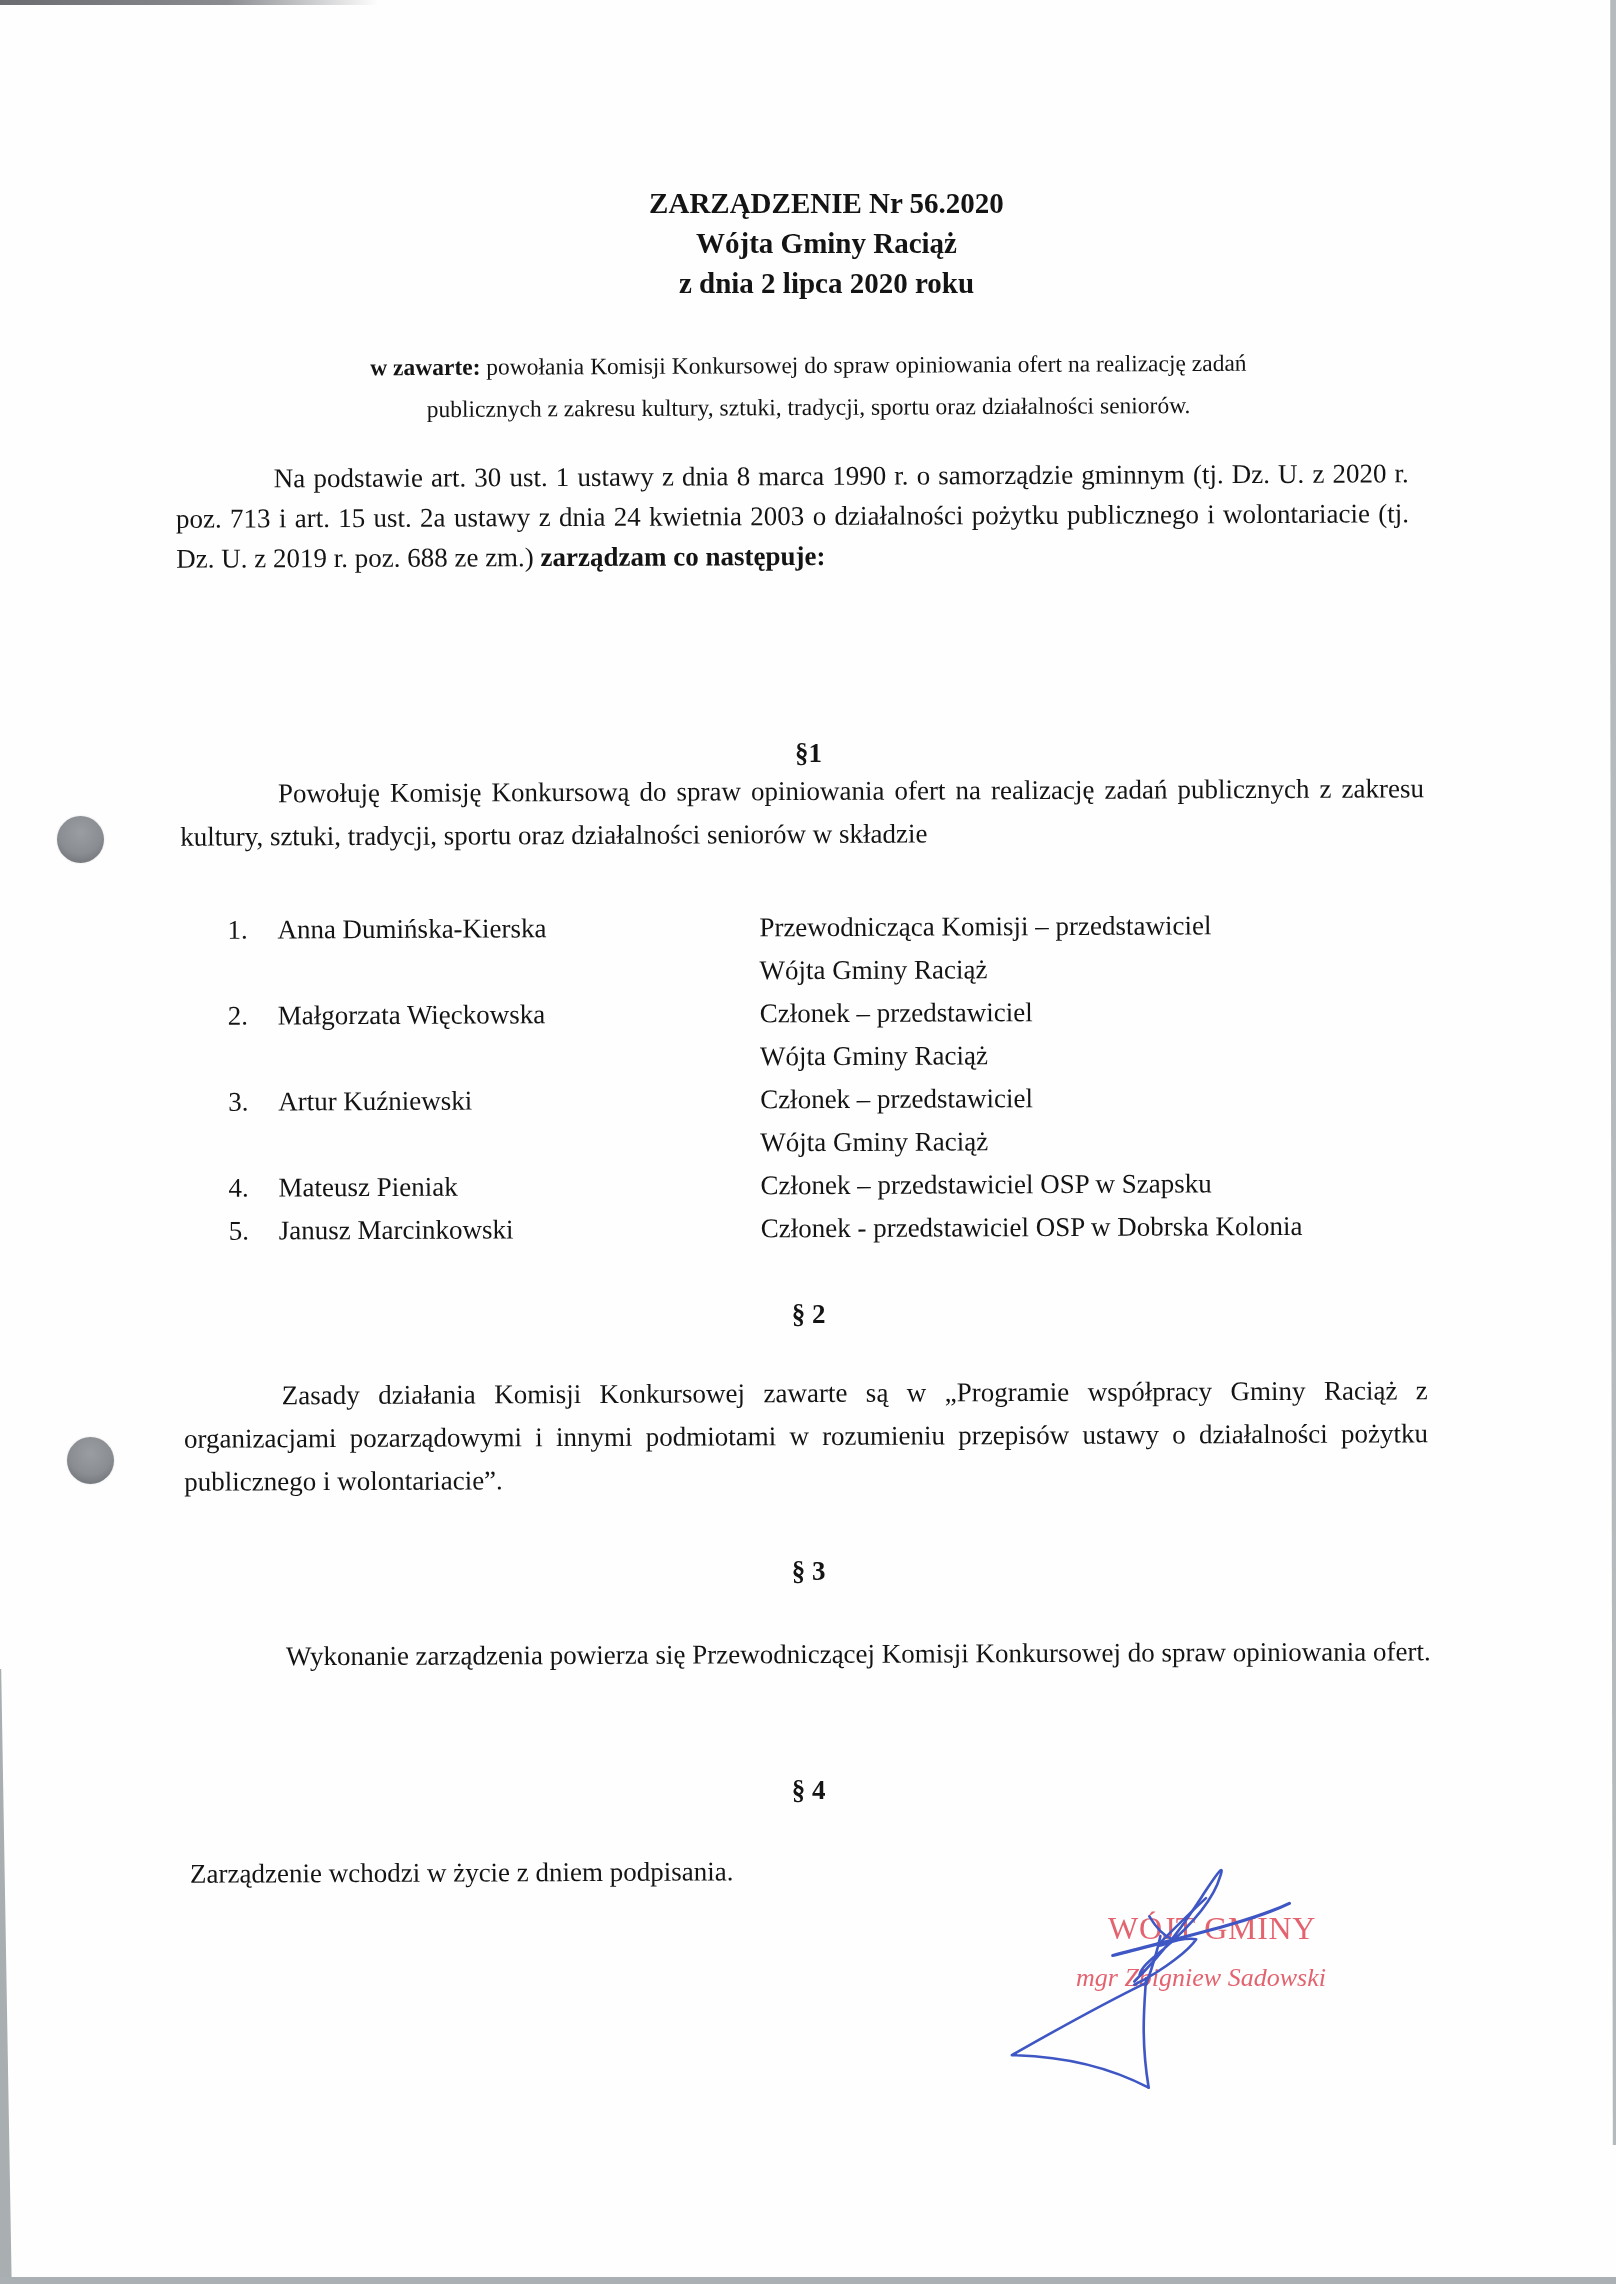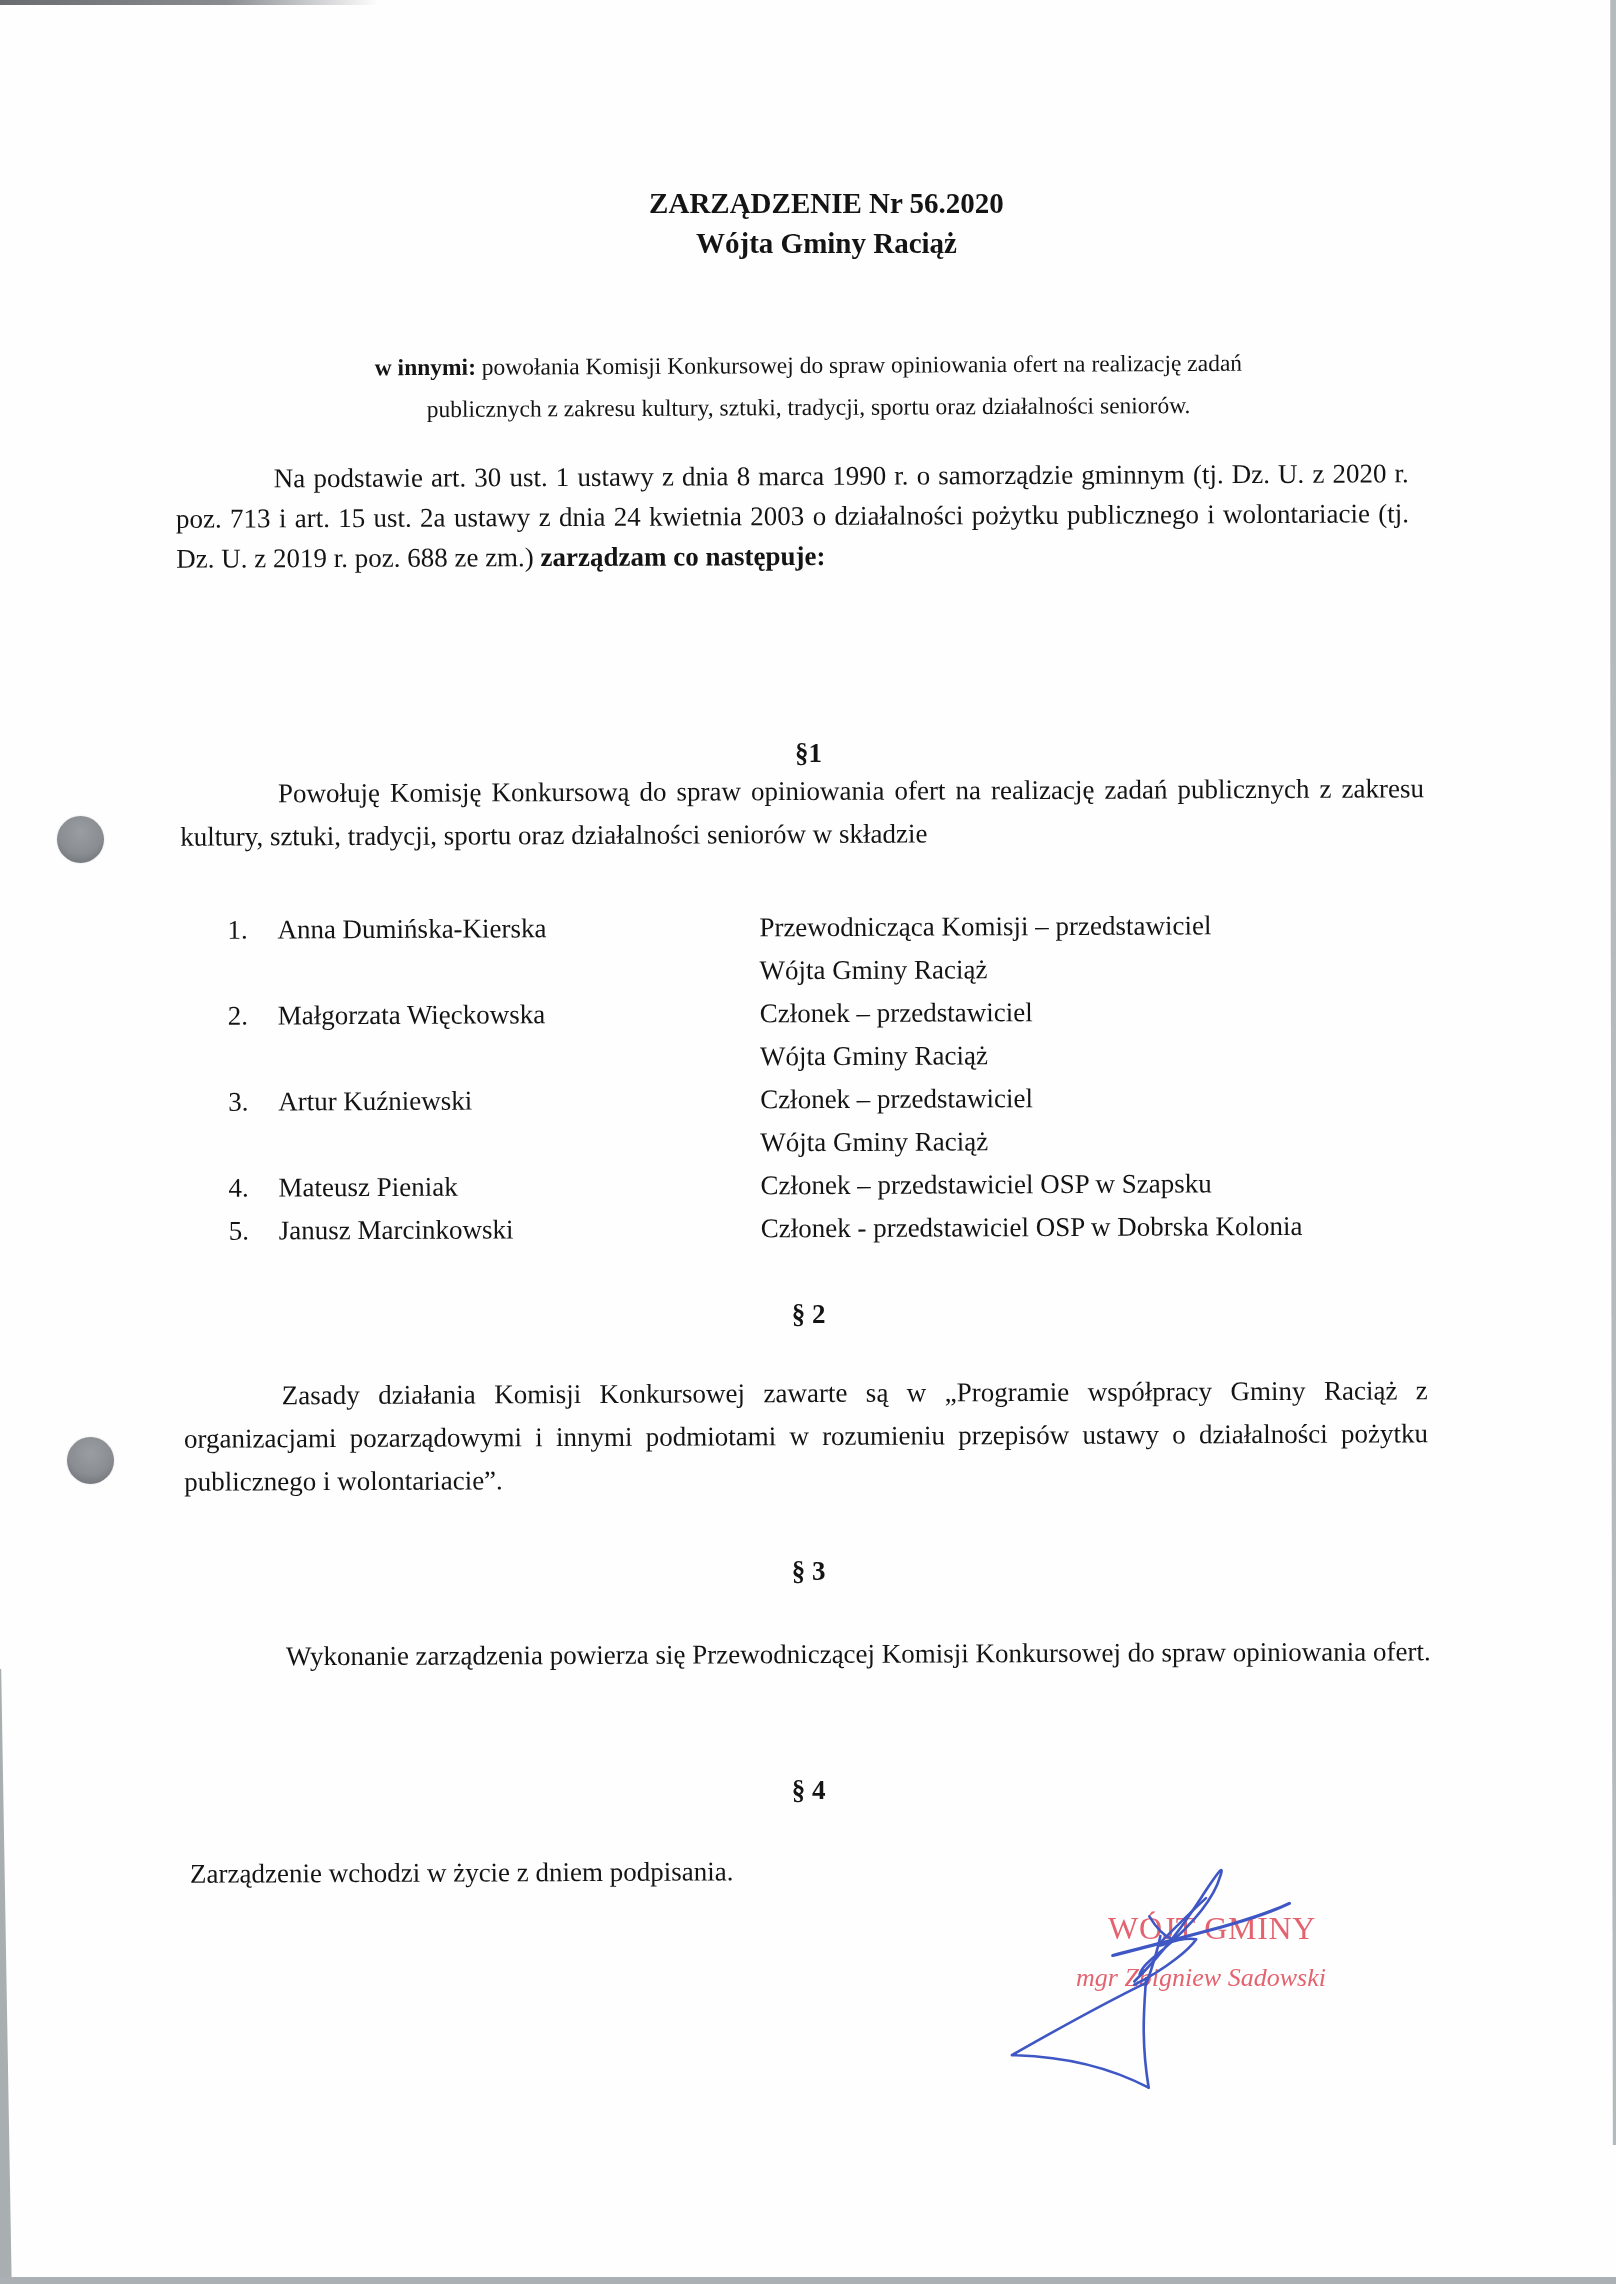--- a/index.html
+++ b/index.html
@@ -169,25 +169,26 @@
   <div class="scan-edge-right"></div>
   <div class="scan-edge-left"></div>
   <div class="scan-edge-bottom"></div>
 
   <div class="punch-hole h1"></div>
   <div class="punch-hole h2"></div>
 
   <div class="title-block">
     <span class="t1">ZARZĄDZENIE Nr 56.2020</span>
     <span class="t1">Wójta Gminy Raciąż</span>
+    <span class="t1">z dnia 2 lipca 2020 roku</span>
   </div>
 
   <div class="subject">
     <div>
-      <span class="label">w innymi:</span>
+      <span class="label">w zawarte:</span>
       <span>powołania Komisji Konkursowej do spraw opiniowania ofert na realizację zadań</span>
     </div>
     <div>publicznych z zakresu kultury, sztuki, tradycji, sportu oraz działalności seniorów.</div>
   </div>
 
   <div class="basis">
     <span class="indent"></span><span>Na podstawie art. 30 ust. 1 ustawy z dnia 8 marca 1990 r. o samorządzie gminnym (tj. Dz. U. z 2020 r. poz. 713 i art. 15 ust. 2a ustawy z dnia 24 kwietnia 2003 o działalności pożytku publicznego i wolontariacie (tj. Dz. U. z 2019 r. poz. 688 ze zm.)</span>
     <span class="bold">zarządzam co następuje:</span>
   </div>
 

